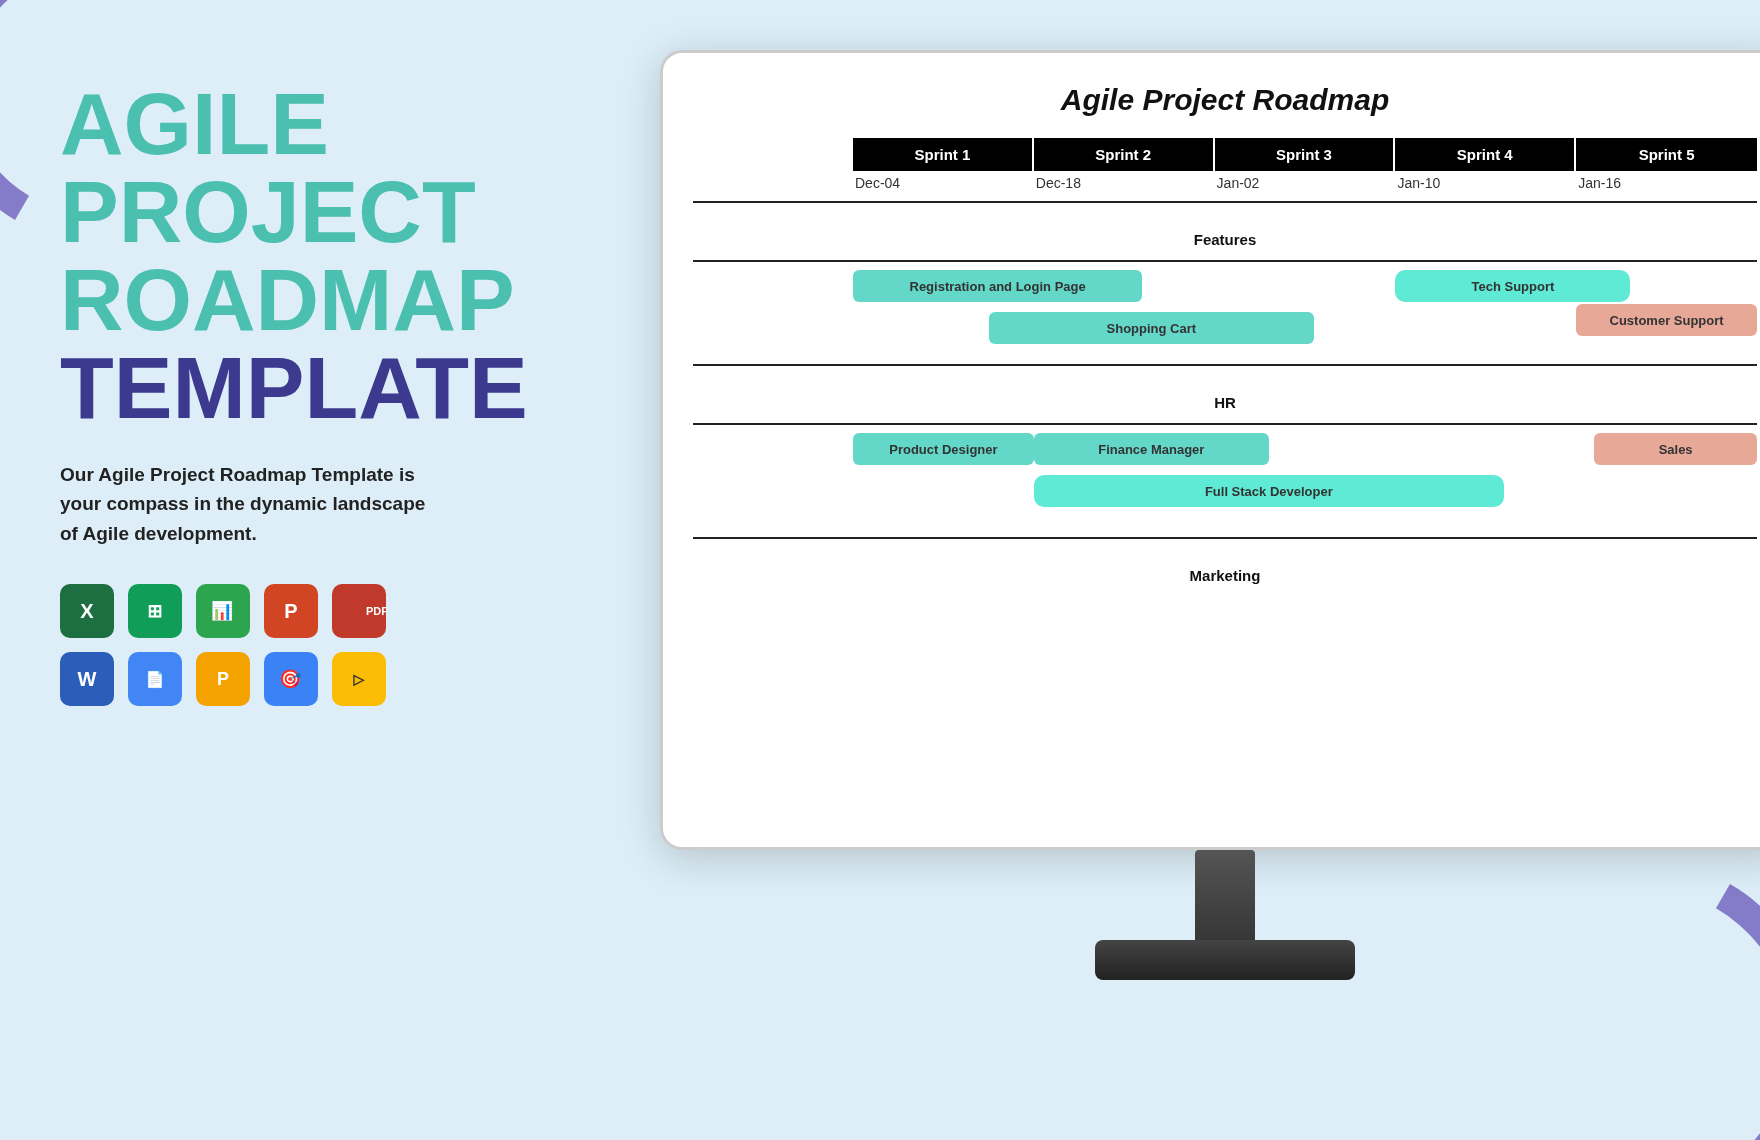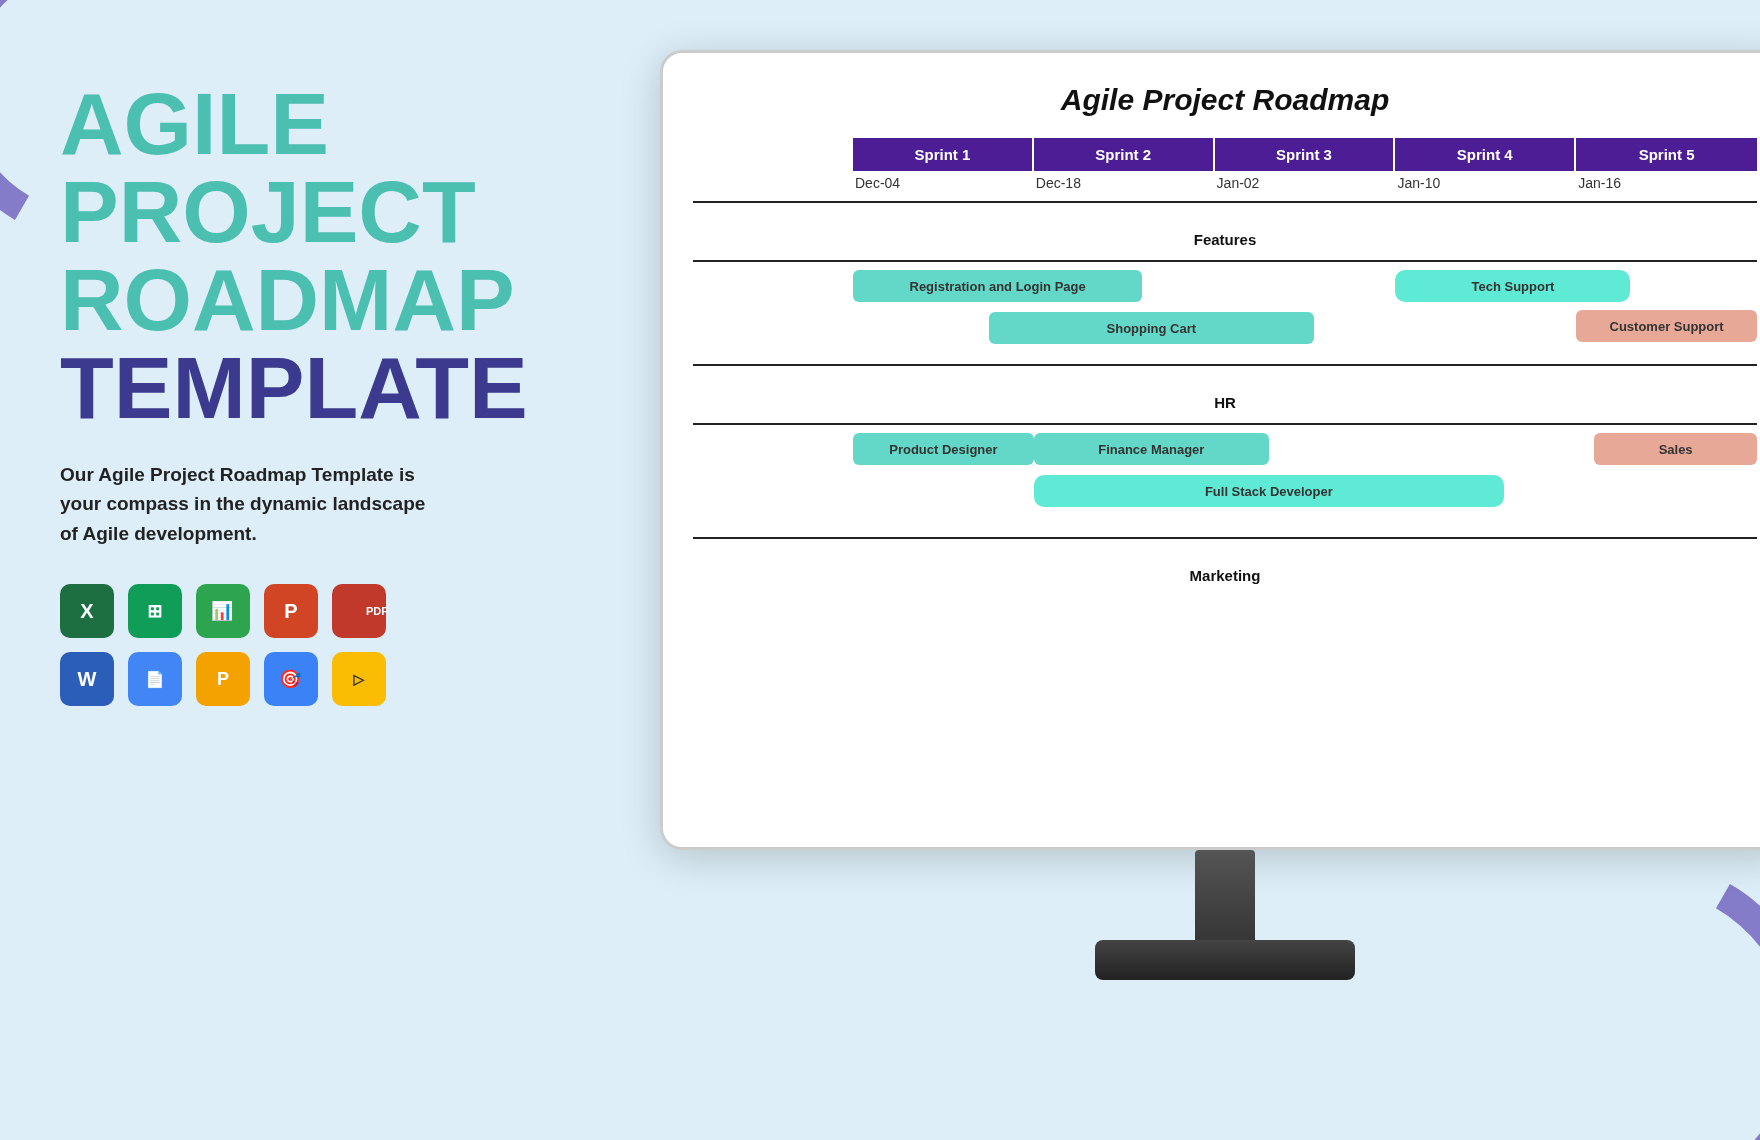--- a/index.html
+++ b/index.html
@@ -151,21 +151,21 @@
       font-style: italic;
     }
 
     
     .sprint-header-row {
       display: grid;
       grid-template-columns: 160px 1fr 1fr 1fr 1fr 1fr;
       margin-bottom: 0;
     }
     .sprint-cell {
-      background: #4c1d95;
+      background: #000000;
       color: white;
       font-weight: 800;
       font-size: 15px;
       text-align: center;
       padding: 8px 4px;
       border-right: 2px solid white;
     }
     .sprint-cell:last-child { border-right: none; }
     .sprint-cell.empty { background: transparent; }
 
@@ -301,21 +301,21 @@
         </div>
 
         <div class="gantt-bar teal-bar" style="left: calc(160px + 15% * (100% - 160px) / 100%); width: calc(36% * (100% - 160px) / 100%); top: 46px;">
           <span>Shopping Cart</span>
         </div>
 
         <div class="gantt-bar yellow-bar" style="left: calc(160px + 60% * (100% - 160px) / 100%); width: calc(26% * (100% - 160px) / 100%); top: 4px;">
           <span>Tech Support</span>
         </div>
 
-        <div class="gantt-bar salmon-bar" style="left: calc(160px + 80% * (100% - 160px) / 100%); width: calc(20% * (100% - 160px) / 100%); top: 44px;">
+        <div class="gantt-bar salmon-bar" style="left: calc(160px + 80% * (100% - 160px) / 100%); width: calc(20% * (100% - 160px) / 100%); top: 38px;">
           <span>Customer Support</span>
         </div>
       </div>
 
       <hr class="section-divider">
       <div class="section-label">HR</div>
       <hr class="section-divider">
 
       <div style="position:relative; height: 100px; margin-bottom: 8px;">
 

